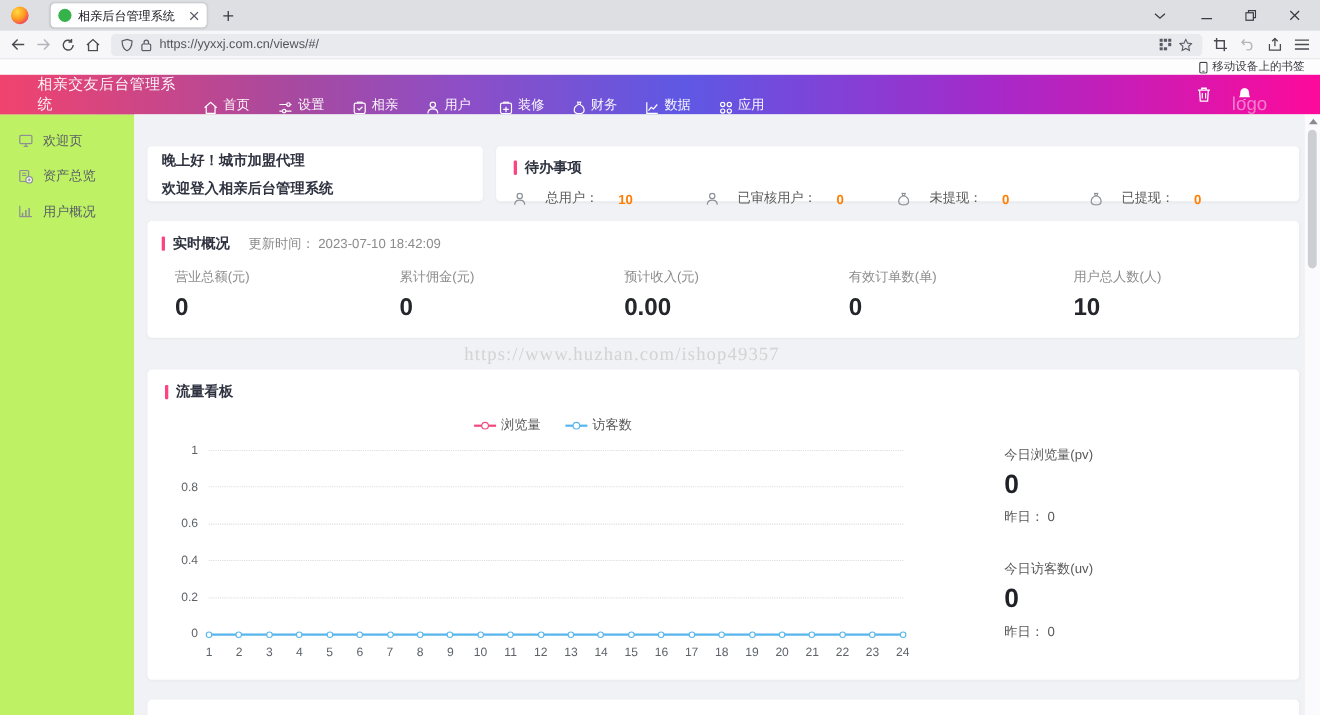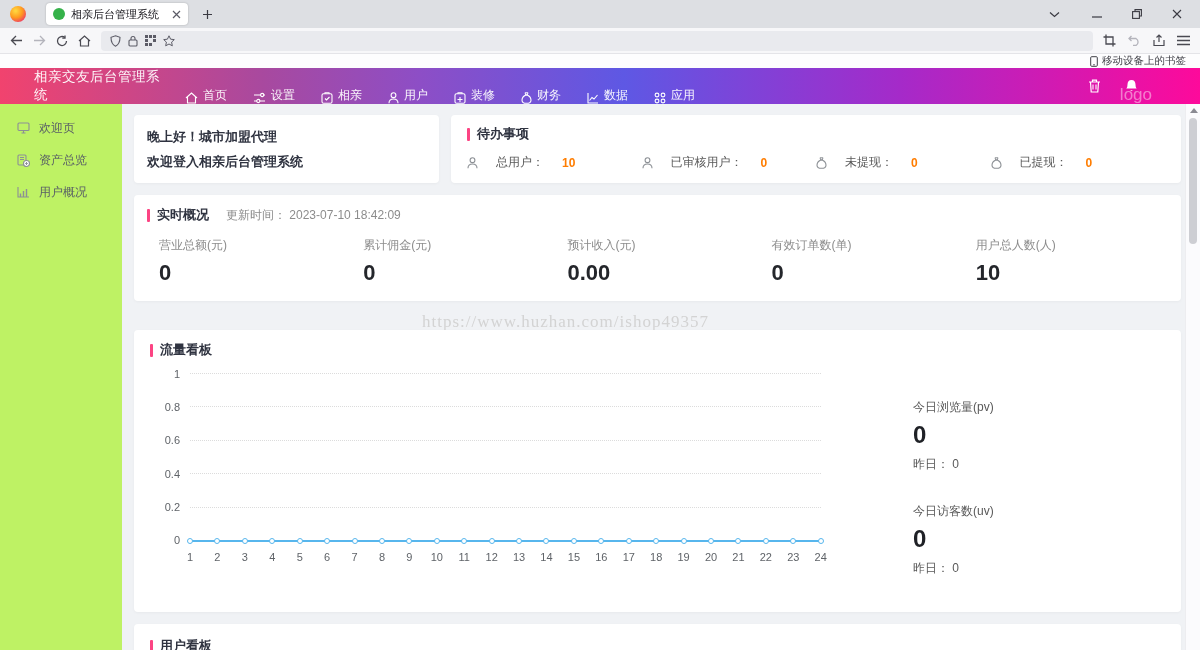--- a/index.html
+++ b/index.html
@@ -38,21 +38,21 @@
   .layout { display:flex; height:546px; }
   .sidebar { width:122px; background:#bef264; padding-top:8px; flex:0 0 auto; }
   .side-item { height:32px; display:flex; align-items:center; gap:9px; padding-left:17px; font-size:12px; color:#595f66; cursor:pointer; }
   .side-item .sic { color:#8c9095; display:flex; }
   .main { flex:1; background:#f0f2f5; padding:11px 4px 0 12px; position:relative; overflow:hidden; }
   .scrollbar { width:15px; background:#fbfbfd; border-left:1px solid #ededf0; position:relative; flex:0 0 auto; }
   .sb-up { position:absolute; top:4px; left:4px; width:0; height:0; border-left:4px solid transparent; border-right:4px solid transparent; border-bottom:5px solid #8a8a92; }
   .sb-thumb { position:absolute; top:14px; left:3px; width:8px; height:126px; border-radius:4px; background:#cdced3; }
 
   
-  .card { background:#fff; border-radius:4px; box-shadow:0 1px 3px rgba(0,0,0,.04); }
+  .card { background:#fff; border-radius:4px; box-shadow:0 1px 3px rgba(0,0,0,.04);margin-top:18px; }
   .row1 { display:flex; gap:12px; height:68px; margin-bottom:12px; }
   .welcome-card { width:305px; padding:12px 13px; display:flex; flex-direction:column; justify-content:center; gap:7px; }
   .welcome-line { font-size:13px; font-weight:bold; color:#2f3340; }
   .card-title { display:flex; align-items:center; gap:7px; font-size:13px; font-weight:bold; color:#2f3340; }
   .tbar { width:3px; height:13px; background:#fc4483; border-radius:1px; }
   .todo-card { flex:1; padding:10px 16px; }
   .todo-stats { display:flex; margin-top:11px; }
   .todo-stat { flex:1; display:flex; align-items:center; gap:18px; font-size:12px; color:#595959; }
   .todo-stat .tic { color:#8c9095; display:flex; }
   .todo-val { color:#ff7d00; font-weight:bold; }
@@ -162,20 +162,21 @@
         <svg class="g" width="11" height="12" viewBox="0 0 11 12">
           <path d="M5.5 0.8 L10 2.3 C10 7 8.5 9.8 5.5 11.2 C2.5 9.8 1 7 1 2.3 Z" fill="none" stroke="#5b5b66" stroke-width="1.1"></path>
         </svg>
       </span>
     <span>
         <svg class="g" width="10" height="12" viewBox="0 0 10 12">
           <rect x="1" y="5" width="8" height="6" rx="1" fill="none" stroke="#5b5b66" stroke-width="1.1"></rect>
           <path d="M3 5 V3.5 A2 2 0 0 1 7 3.5 V5" fill="none" stroke="#5b5b66" stroke-width="1.1"></path>
         </svg>
       </span>
+    <span class="url-text">https://yyxxj.com.cn/views/#/</span>
     <span>
         <svg class="g" width="11" height="11" viewBox="0 0 11 11">
           <g fill="#5b5b66">
             <rect x="0" y="0" width="3" height="3"></rect>
             <rect x="4" y="0" width="3" height="3"></rect>
             <rect x="8" y="0" width="3" height="3"></rect>
             <rect x="0" y="4" width="3" height="3"></rect>
             <rect x="8" y="4" width="3" height="3"></rect>
             <rect x="0" y="8" width="3" height="3"></rect>
             <rect x="4" y="8" width="3" height="3"></rect>
@@ -448,20 +449,34 @@
 
     <div class="watermark">https://www.huzhan.com/ishop49357</div>
 
     <div class="card traffic-card">
       <div class="card-title">
         <span class="tbar"></span>
         <span>流量看板</span>
       </div>
       <div class="chart-wrap">
         <div class="chart-left">
+          <div class="legend">
+            <div class="legend-item">
+              <span class="lg-marker" style="background:#f2497c">
+                  <i style="border-color:#f2497c"></i>
+                </span>
+              <span>浏览量</span>
+            </div>
+            <div class="legend-item">
+              <span class="lg-marker" style="background:#57b6ed">
+                  <i style="border-color:#57b6ed"></i>
+                </span>
+              <span>访客数</span>
+            </div>
+          </div>
           <div class="plot">
             <div class="ylabels">
 
             <span>1</span>
                 <span>0.8</span>
                 <span>0.6</span>
                 <span>0.4</span>
                 <span>0.2</span>
                 <span>0</span>
               </div>

